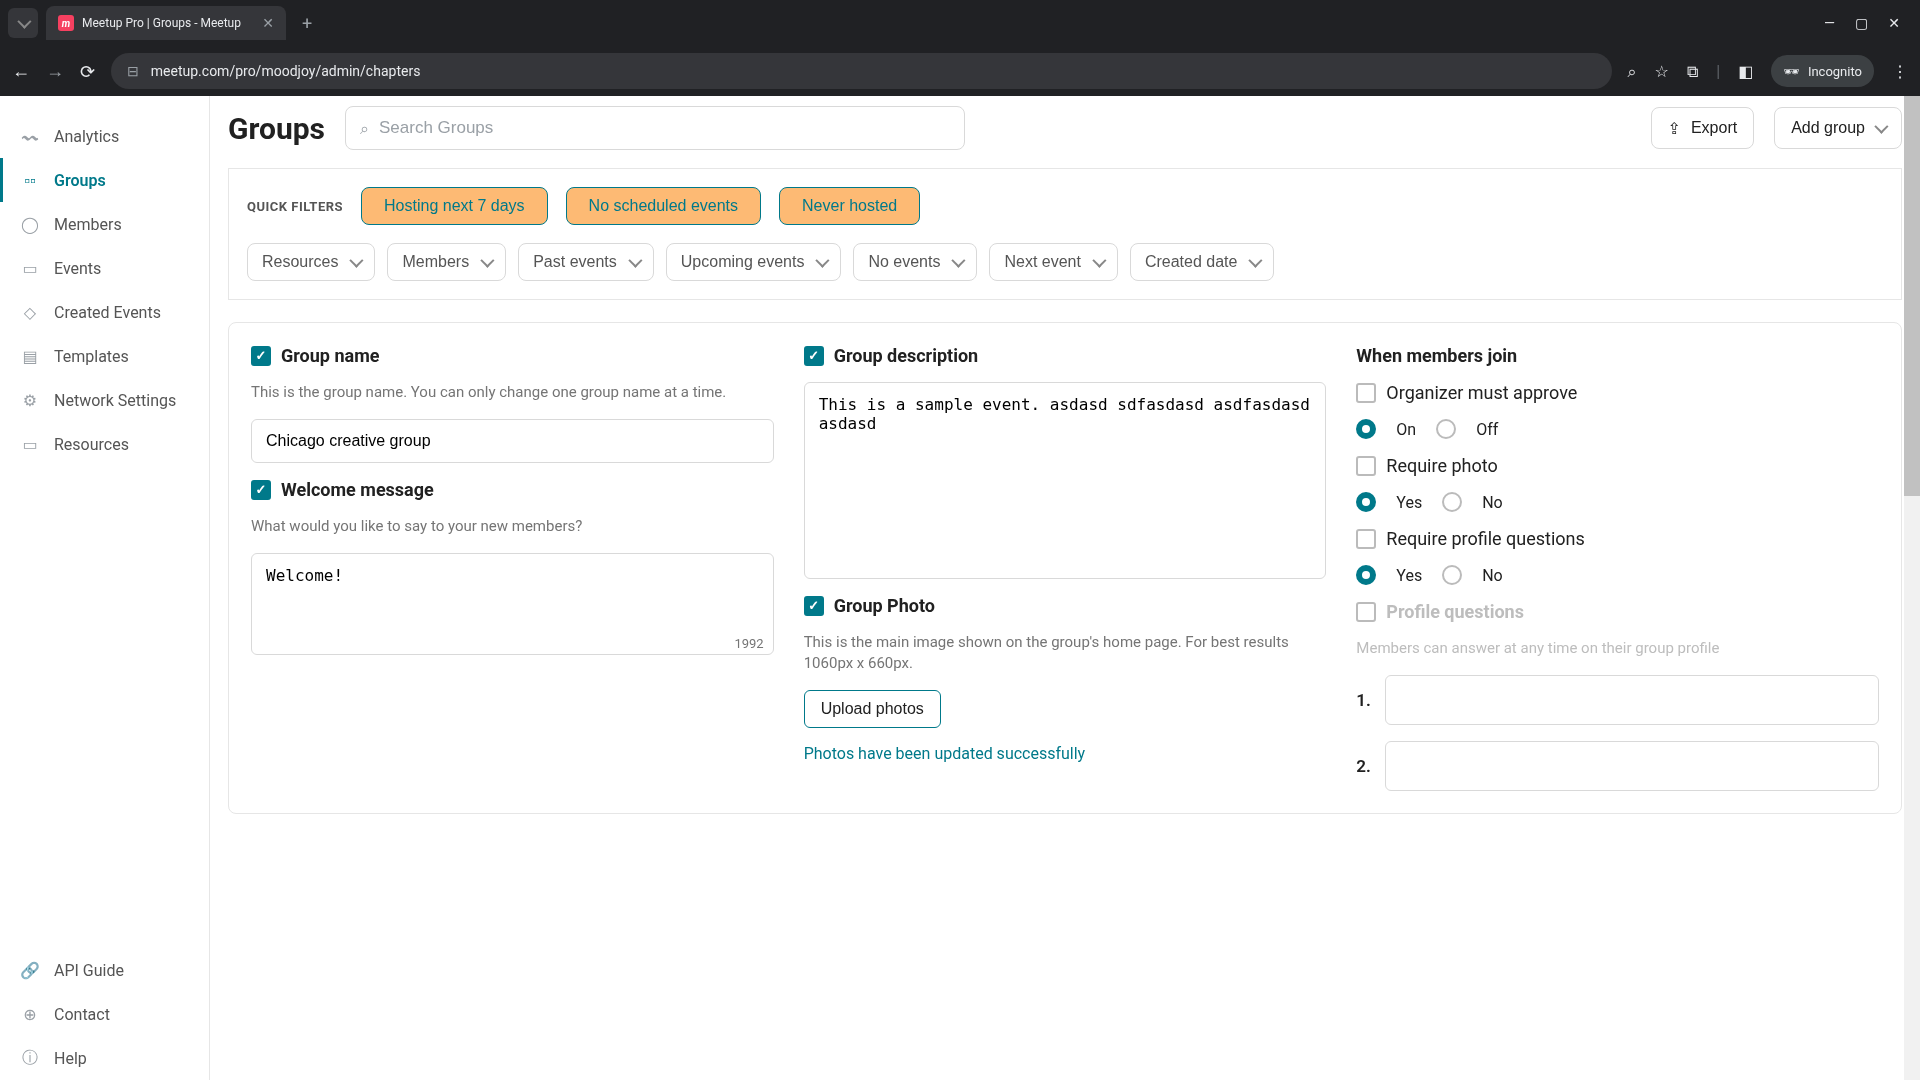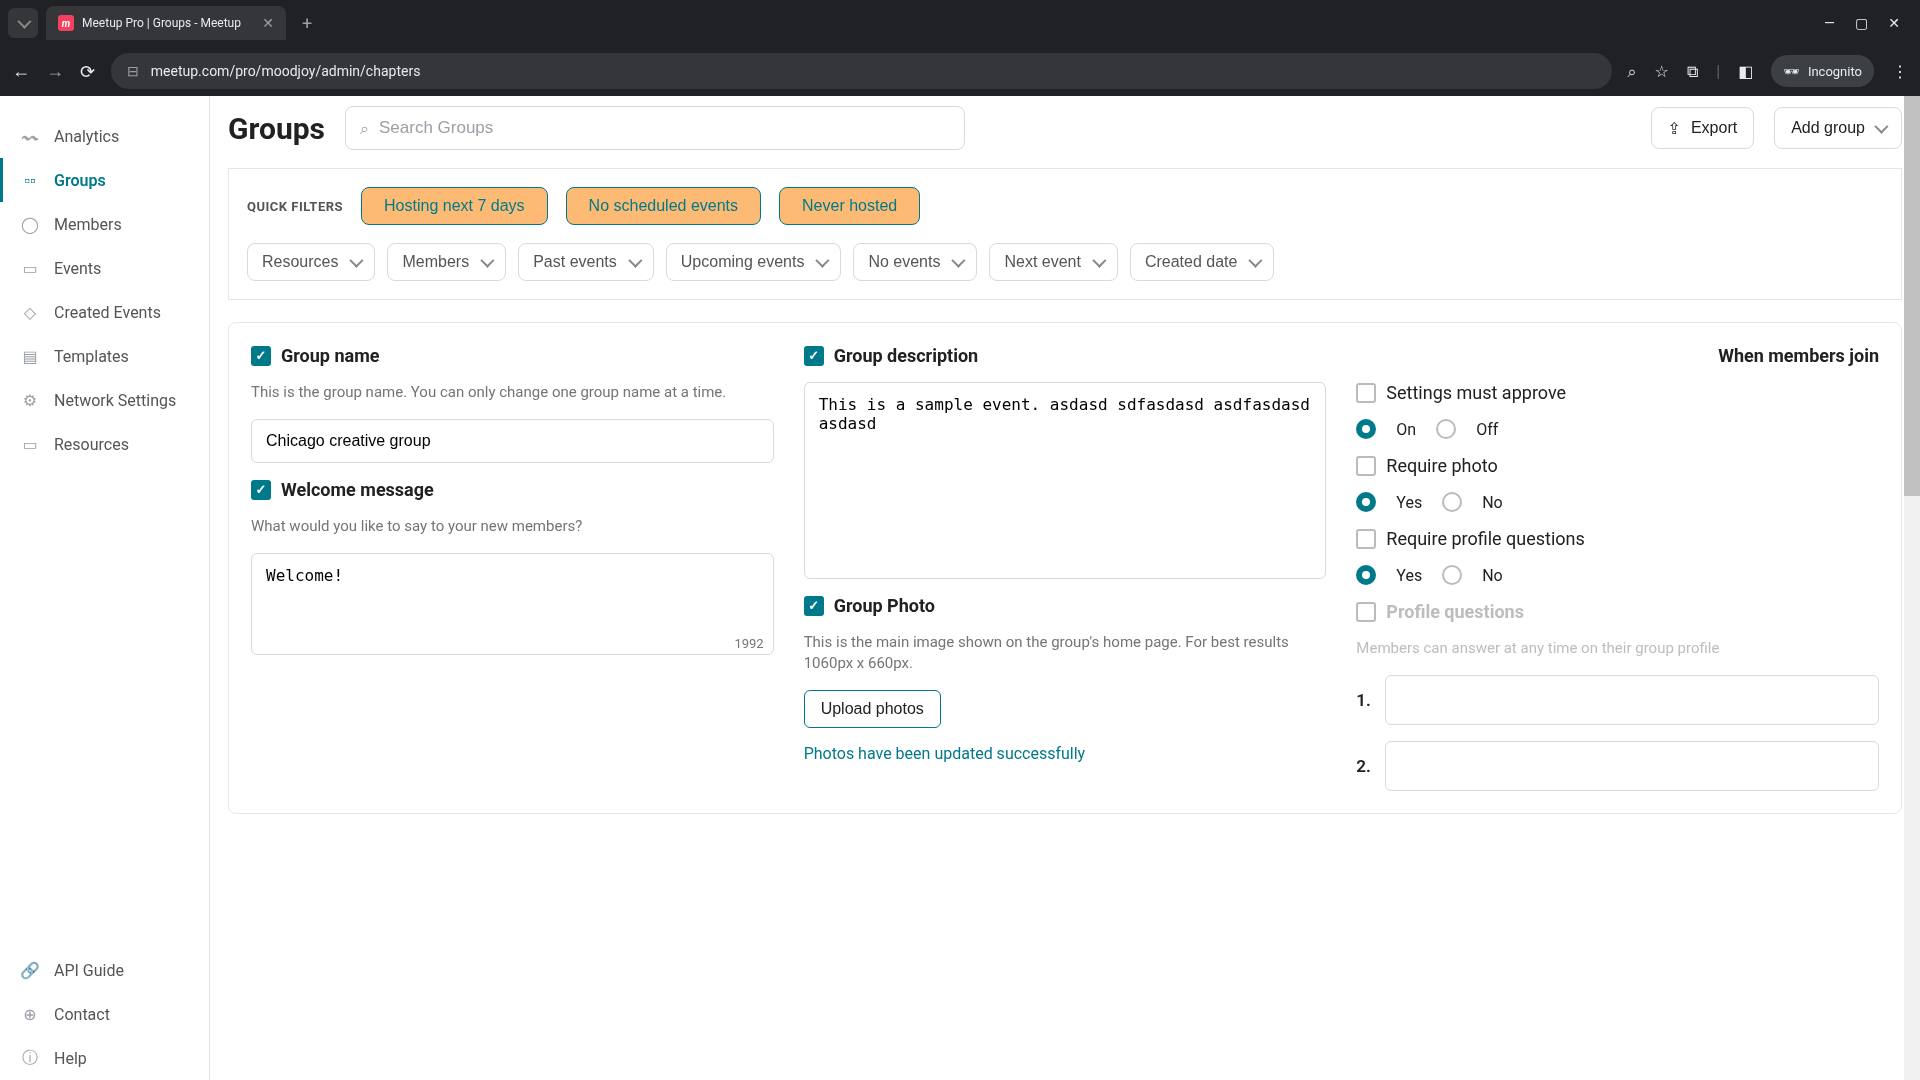--- a/index.html
+++ b/index.html
@@ -260,26 +260,26 @@
         <div class="check-label">
           <span class="checkbox">✓</span>
           <span>Group Photo</span>
         </div>
         <div class="helper">This is the main image shown on the group's home page. For best results 1060px x 660px.</div>
         <button class="btn-outline-teal">Upload photos</button>
         <div class="success">Photos have been updated successfully</div>
       </div>
 
       <div class="form-col">
-        <div class="check-label" style="gap:0;justify-content:flex-end;">
+        <div class="check-label" style="gap:0;">
           <span>When members join</span>
         </div>
         <div class="check-label" style="font-weight:400;">
           <span class="checkbox empty"></span>
-          <span>Settings must approve</span>
+          <span>Organizer must approve</span>
         </div>
         <div class="radio-row">
           <span class="radio on"></span>
             <span class="radio-label">On</span>
           <span class="radio"></span>
             <span class="radio-label">Off</span>
         </div>
 
         <div class="check-label" style="font-weight:400;">
           <span class="checkbox empty"></span>

